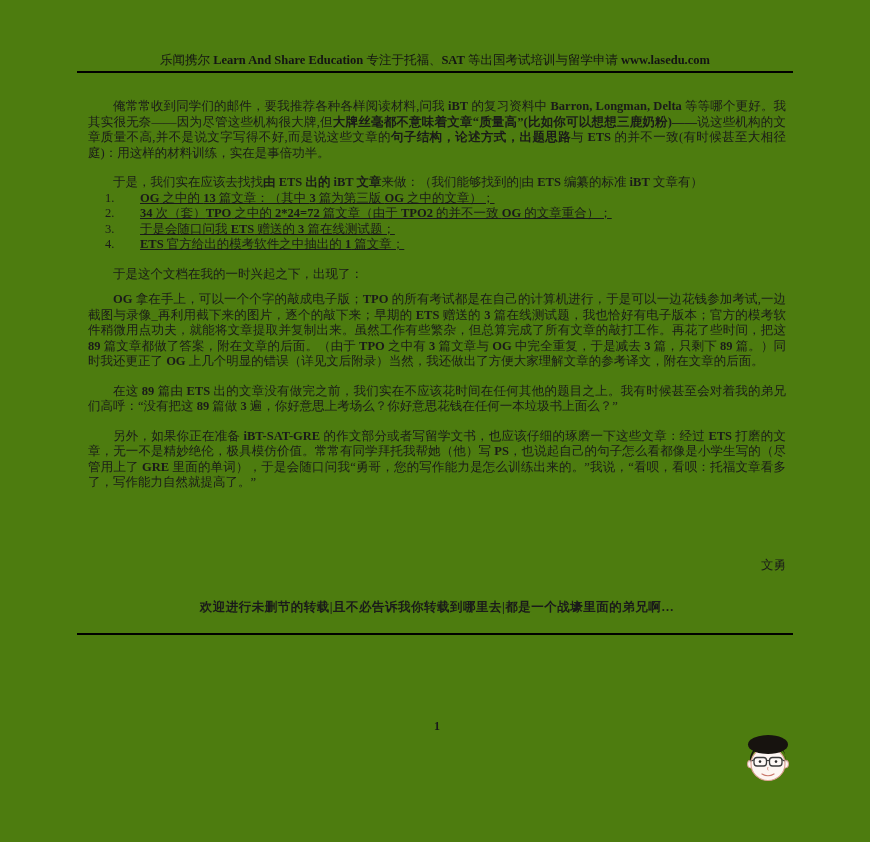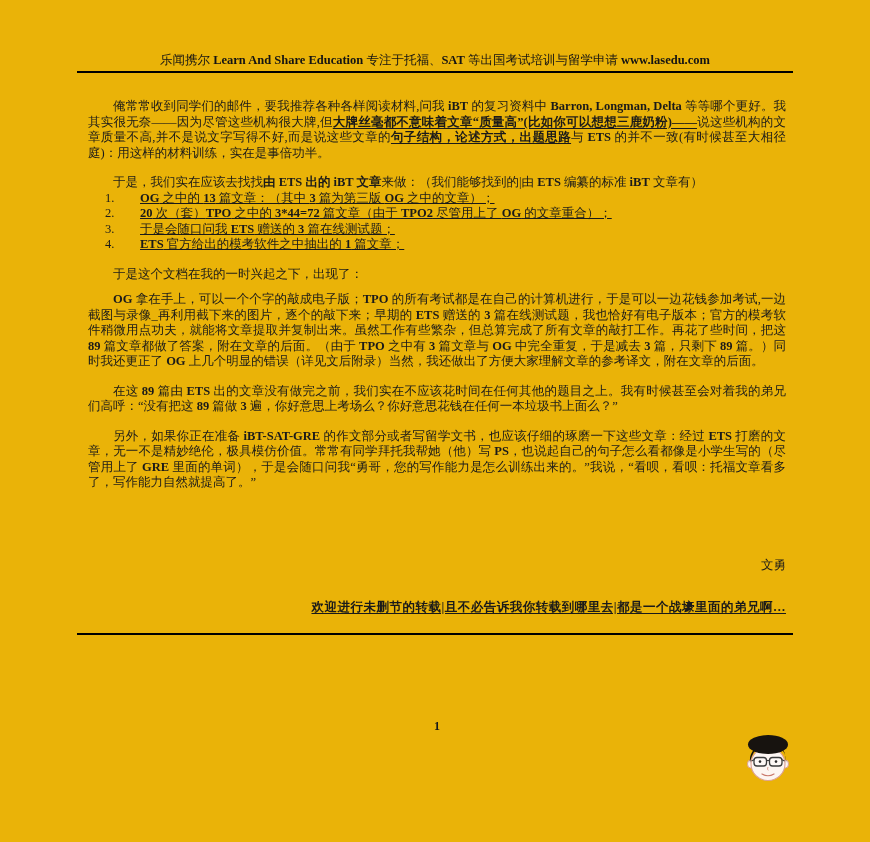--- a/index.html
+++ b/index.html
@@ -2,21 +2,21 @@
 <html><head>
 <meta charset="utf-8">
 <style>
   html, body { margin: 0; padding: 0; background: #ffffff; }
   body {
     width: 870px; height: 842px; position: relative; overflow: hidden;
     font-family: "Liberation Serif", "DejaVu Serif", serif;
     color: #1a1a1a;
     -webkit-font-smoothing: antialiased;
   }
-  .page { position: absolute; inset: 0; background: #eab308; padding-left: 44px; }
+  .page { position: absolute; inset: 0; background: #4d7c0f; padding-left: 44px; }
 
   .page-header {
     position: absolute; top: 52px; left: 0; right: 0;
     text-align: center; font-size: 12.5px; line-height: 16px; color: #141414;
   }
   .rule {
     position: absolute; left: 77px; width: 716px; height: 0;
     border-top: 2px solid #000000;
   }
   .rule-top { top: 71px; }
@@ -30,29 +30,29 @@
   .indent { text-indent: 2em; }
   .tight { margin-bottom: 0; }
   .after-tight { margin-top: 10px; }
 
   .list { margin: 0 0 14px 0; }
   .list-item { padding-left: 17px; display: flex; }
   .list-num { flex: 0 0 35px; }
   .list-text { flex: 1; text-decoration: underline; }
 
   .b { font-weight: 700; }
-  .u { text-decoration: underline; text-underline-offset: 2px; }
+  .u { text-underline-offset: 2px; }
 
   .signature {
     position: absolute; top: 459px; right: 0;
     text-align: right; text-indent: 0;
   }
   .footer-note {
     position: absolute; top: 501px; left: 0; right: 0;
-    text-align: right; text-indent: 0; letter-spacing: 0.5px;
+    text-align: center; text-indent: 0; letter-spacing: 0.5px;
   }
 
   .page-number {
     position: absolute; top: 719px; left: 88px; width: 698px;
     text-align: center; font-size: 12px; font-weight: 700;
   }
   .avatar { position: absolute; left: 741px; top: 730px; }
 </style>
 </head>
 <body>
@@ -70,21 +70,21 @@
 
     <p class="para indent tight"><span>于是，我们实在应该去找找</span><span class="b">由 ETS 出的 iBT 文章</span><span>来做：（我们能够找到的|由 </span><span class="b">ETS</span><span> 编纂的标准 </span><span class="b">iBT</span><span> 文章有）</span></p>
 
     <div class="list">
       <div class="list-item">
         <span class="list-num">1.</span>
         <span class="list-text"><span class="b">OG</span><span> 之中的 </span><span class="b">13</span><span> 篇文章：（其中 </span><span class="b">3</span><span> 篇为第三版 </span><span class="b">OG</span><span> 之中的文章）；</span></span>
       </div>
       <div class="list-item">
         <span class="list-num">2.</span>
-        <span class="list-text"><span class="b">20</span><span> 次（套）</span><span class="b">TPO</span><span> 之中的 </span><span class="b">3*44=72</span><span> 篇文章（由于 </span><span class="b">TPO2</span><span> 尽管用上了 </span><span class="b">OG</span><span> 的文章重合）；</span></span>
+        <span class="list-text"><span class="b">34</span><span> 次（套）</span><span class="b">TPO</span><span> 之中的 </span><span class="b">2*24=72</span><span> 篇文章（由于 </span><span class="b">TPO2</span><span> 的并不一致 </span><span class="b">OG</span><span> 的文章重合）；</span></span>
       </div>
       <div class="list-item">
         <span class="list-num">3.</span>
         <span class="list-text"><span>于是会随口问我 </span><span class="b">ETS</span><span> 赠送的 </span><span class="b">3</span><span> 篇在线测试题；</span></span>
       </div>
       <div class="list-item">
         <span class="list-num">4.</span>
         <span class="list-text"><span class="b">ETS</span><span> 官方给出的模考软件之中抽出的 </span><span class="b">1</span><span> 篇文章；</span></span>
       </div>
     </div>

